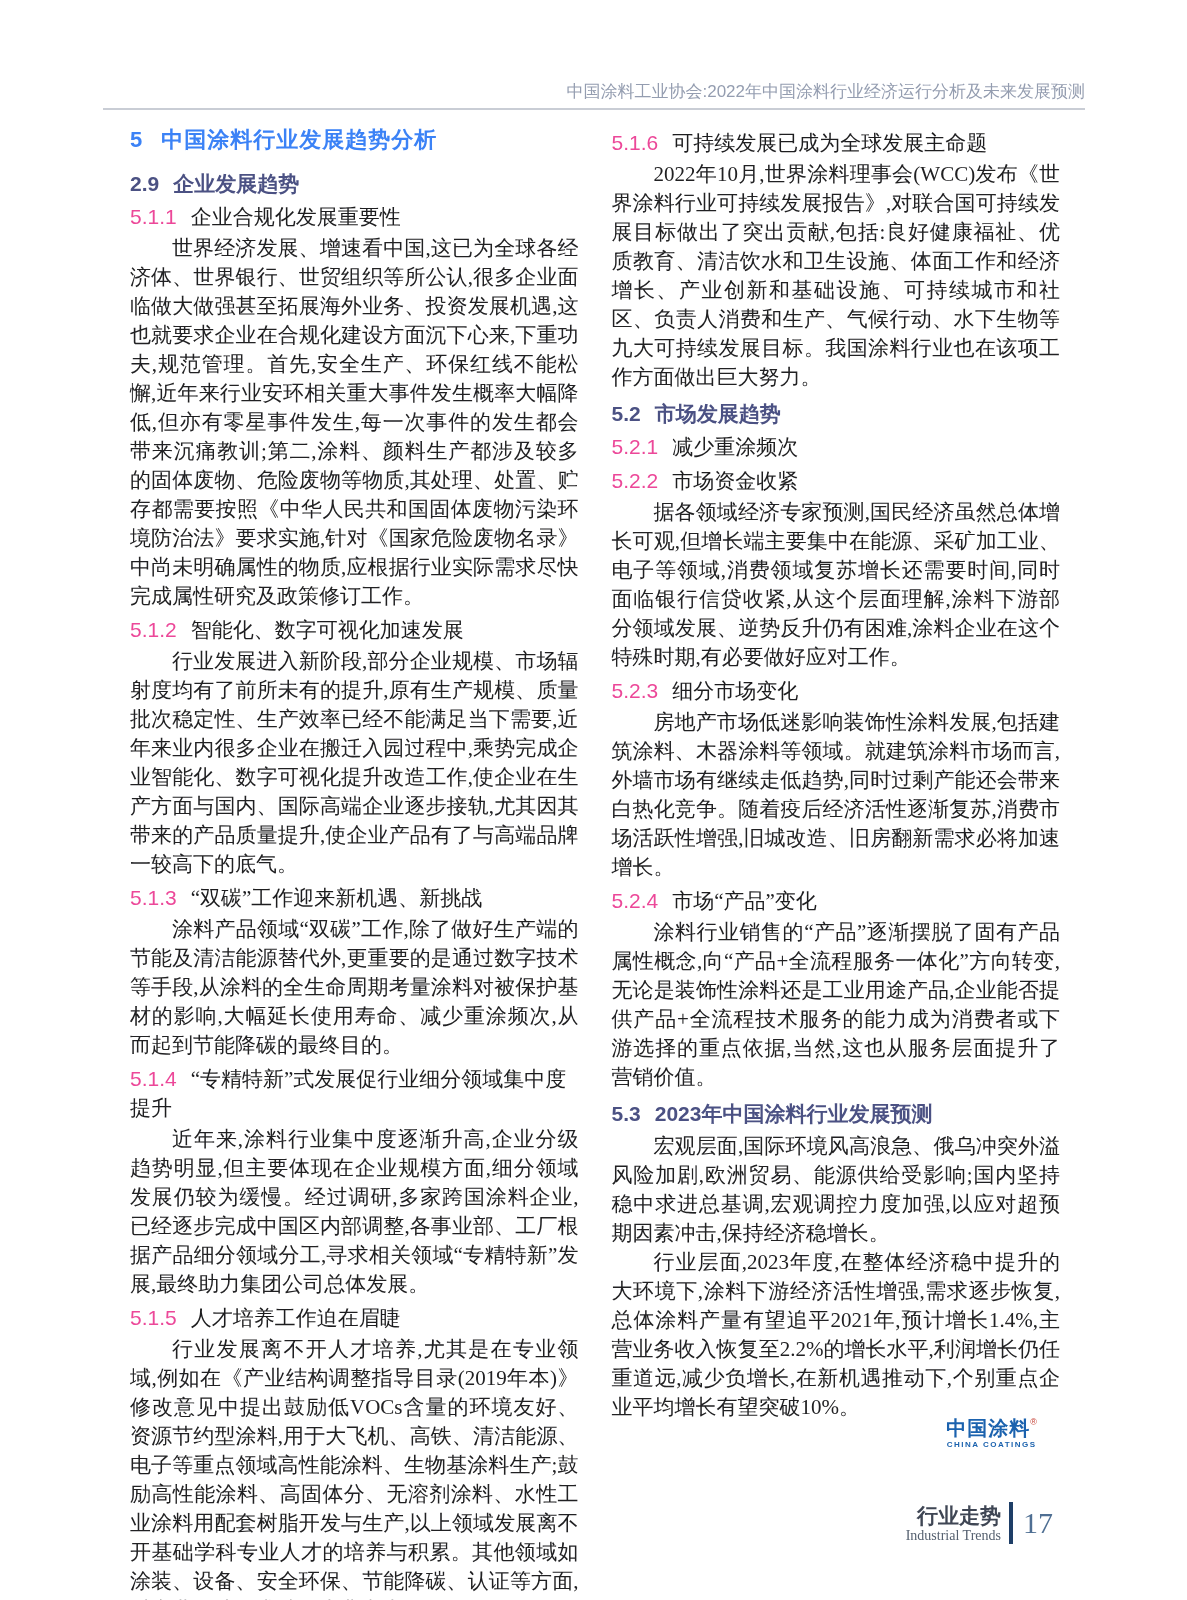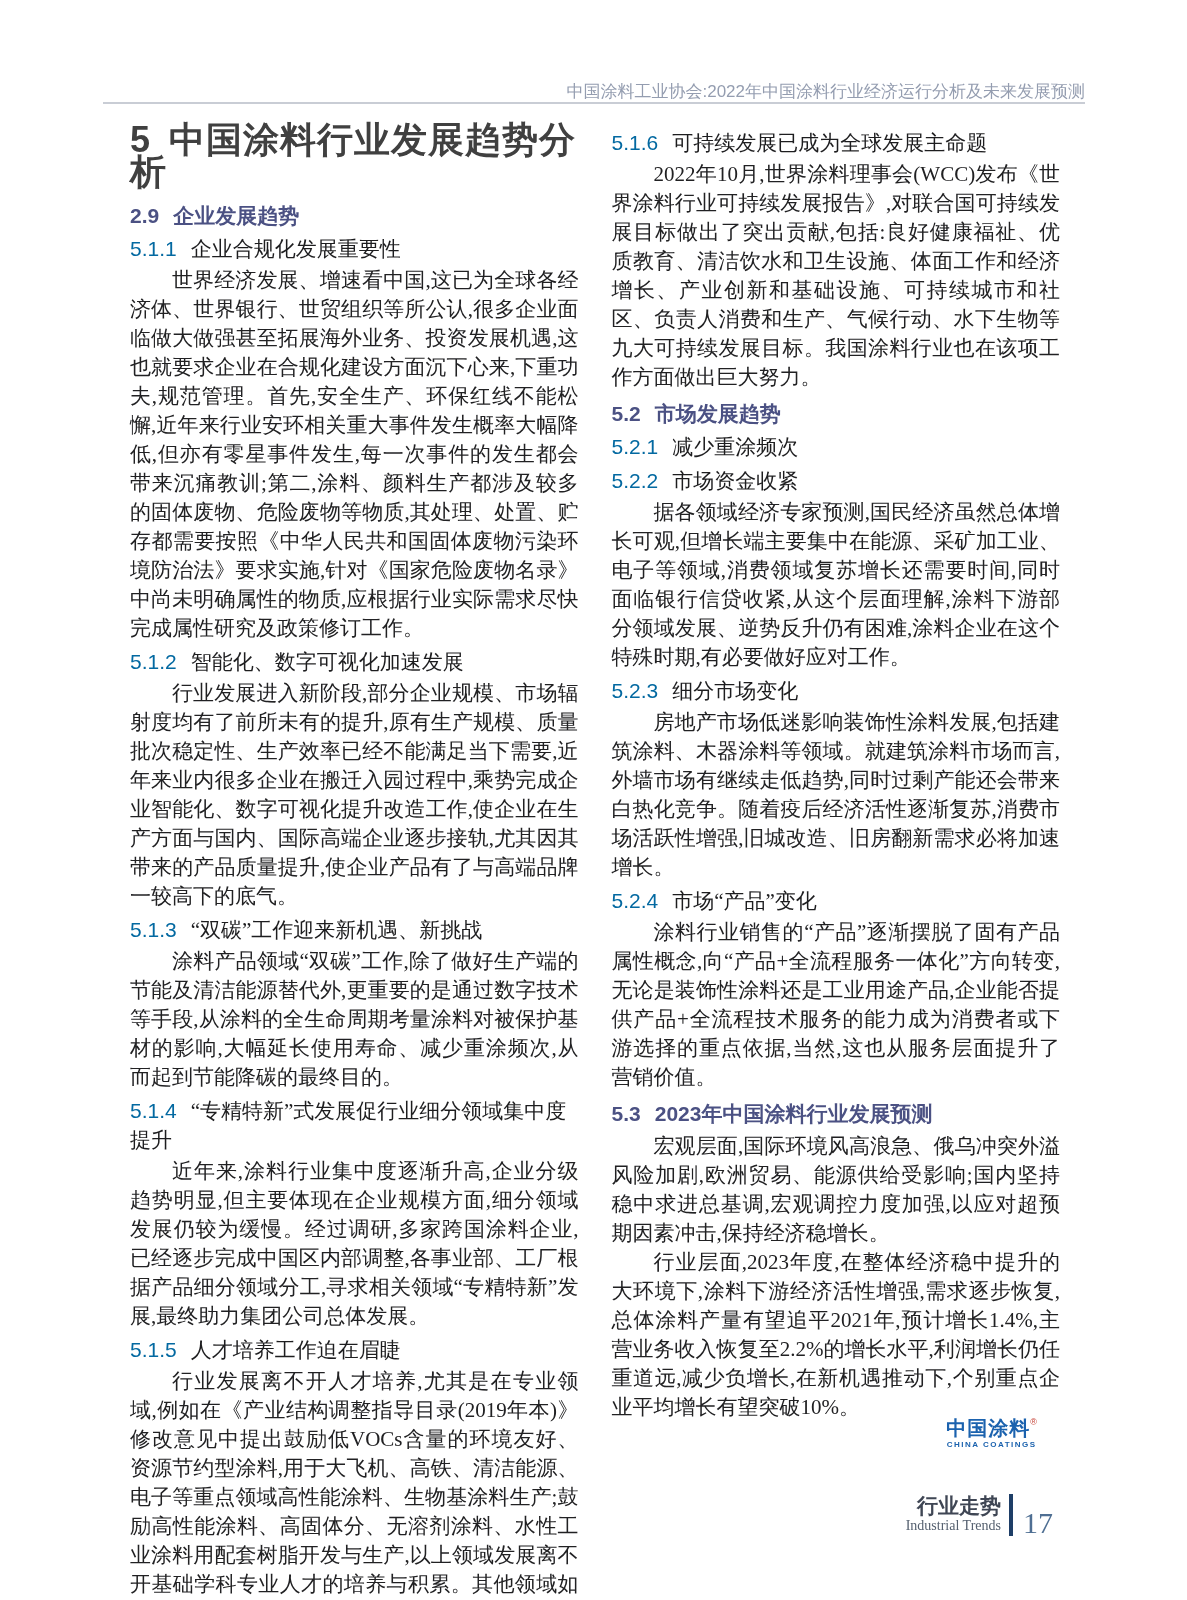--- a/index.html
+++ b/index.html
@@ -12,51 +12,51 @@
     color:#212123;
     overflow:hidden;
   }
   
   .running-head{
     position:absolute;top:82px;left:103px;right:102px;
     text-align:right;
     font-family:"Liberation Sans","DejaVu Sans",sans-serif;
     font-size:17px;line-height:20px;
     color:#949db0;
-    padding-bottom:0;
+    padding-bottom:6px;
     border-bottom:2px solid #c9cdd5;
   }
   
   .columns{
     position:absolute;top:120px;left:130px;right:127px;
     display:flex;gap:33px;
   }
   .col{flex:1 1 0;min-width:0;}
   .chapter-title{
     margin:4px 0 14px 0;
     font-family:"Liberation Sans","DejaVu Sans",sans-serif;
-    font-weight:bold;font-size:36px;line-height:32px;
-    color:#404040;letter-spacing:1px;
+    font-weight:bold;font-size:22px;line-height:32px;
+    color:#3b82f6;letter-spacing:1px;
   }
   .chapter-title .num{margin-right:18px;}
   h2.sec{
     margin:8px 0 4px 0;
     font-family:"Liberation Sans","DejaVu Sans",sans-serif;
     font-weight:bold;font-size:21px;line-height:28px;
     color:#4b5183;
   }
   h2.sec .num{margin-right:14px;}
   h3.sub{
     margin:4px 0 2px 0;
     font-weight:normal;font-size:21px;line-height:29px;
     color:#1d1d1f;
   }
   h3.sub .num{
     font-family:"Liberation Sans","DejaVu Sans",sans-serif;
-    color:#0369a1;margin-right:14px;
+    color:#ec4899;margin-right:14px;
   }
   p.body{
     margin:0;
     font-size:21px;line-height:29px;
     text-align:justify;
     text-indent:2em;
     color:#212123;
   }
   
   .logo{
@@ -64,21 +64,21 @@
     text-align:center;
     font-family:"Liberation Sans","DejaVu Sans",sans-serif;
     color:#1b62ae;line-height:1;
   }
   .logo .cn{font-size:20px;font-weight:bold;letter-spacing:1px;}
   .logo .mark{font-size:9px;color:#c43b2f;vertical-align:top;}
   .logo .en{font-size:8px;font-weight:bold;letter-spacing:1.5px;margin-top:3px;}
   
   .footer{
     position:absolute;top:1494px;right:134px;
-    display:flex;align-items:flex-start;
+    display:flex;align-items:flex-end;
   }
   .footer .labels{text-align:right;}
   .footer .cn{
     font-family:"Liberation Sans","DejaVu Sans",sans-serif;
     font-weight:bold;font-size:21px;line-height:24px;color:#3f4654;
   }
   .footer .en{
     font-size:14px;line-height:16px;color:#55606f;
   }
   .footer .bar{

